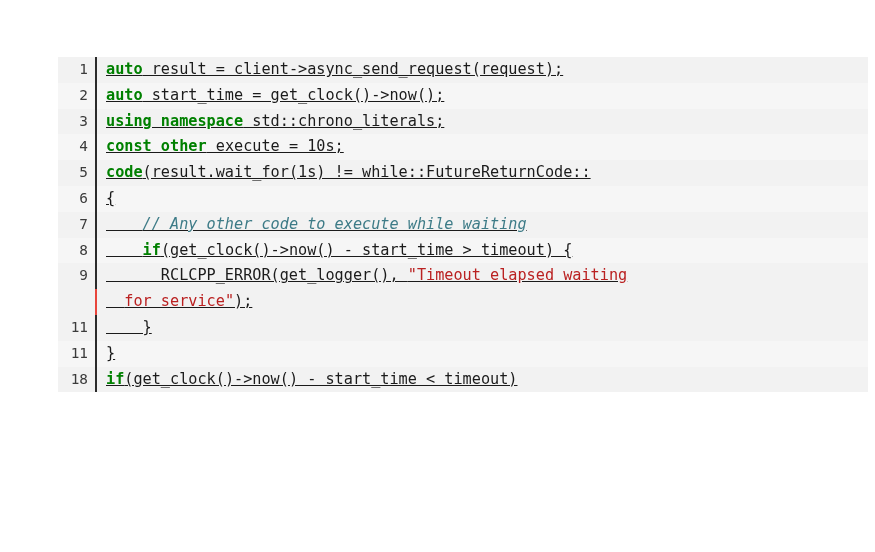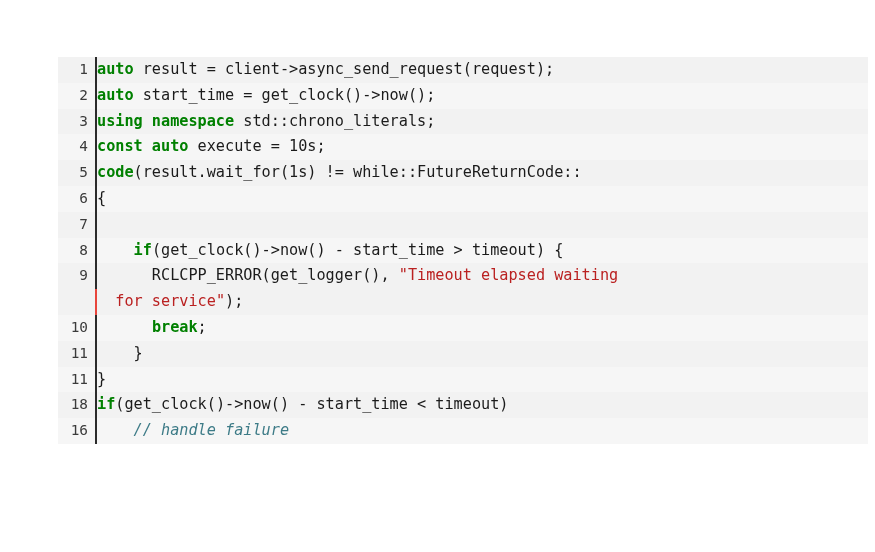--- a/index.html
+++ b/index.html
@@ -62,23 +62,25 @@
     width: 2px;
     background: #2b2b2b;
     align-self: stretch;
   }
   .gutter-bar.marked {
     background: #e8453c;
   }
 
   .code-text {
     flex: 1 1 auto;
+    padding-left: 9px;
     white-space: pre;
     color: #1b1b1b;
     overflow: hidden;
+    text-decoration: underline;
   }
 
   .kw   { color: #008000; font-weight: bold; }
   .str  { color: #ba2121; }
   .cmt  { color: #3d7b87; font-style: italic; }
   .plain{ color: #1b1b1b; }
 </style>
 </head>
 <body>
 
@@ -95,71 +97,61 @@
         <span class="code-text"><span class="kw">auto</span><span class="plain"> start_time = get_clock()-&gt;now();</span></span>
       </div>
       <div class="code-row">
         <span class="gutter-num">3</span>
         <span class="gutter-bar"></span>
         <span class="code-text"><span class="kw">using namespace</span><span class="plain"> std::chrono_literals;</span></span>
       </div>
       <div class="code-row alt">
         <span class="gutter-num">4</span>
         <span class="gutter-bar"></span>
-        <span class="code-text"><span class="kw">const auto</span><span class="plain"> execute = 10s;</span></span>
+        <span class="code-text"><span class="kw">const other</span><span class="plain"> execute = 10s;</span></span>
       </div>
       <div class="code-row">
         <span class="gutter-num">5</span>
         <span class="gutter-bar"></span>
         <span class="code-text"><span class="kw">code</span><span class="plain">(result.wait_for(1s) != while::FutureReturnCode::</span></span>
       </div>
       <div class="code-row alt">
         <span class="gutter-num">6</span>
         <span class="gutter-bar"></span>
         <span class="code-text"><span class="plain">{</span></span>
       </div>
       <div class="code-row">
         <span class="gutter-num">7</span>
         <span class="gutter-bar"></span>
-        <span class="code-text"><span class="plain">    </span></span>
+        <span class="code-text"><span class="plain">    </span><span class="cmt">// Any other code to execute while waiting</span></span>
       </div>
       <div class="code-row alt">
         <span class="gutter-num">8</span>
         <span class="gutter-bar"></span>
         <span class="code-text"><span class="plain">    </span><span class="kw">if</span><span class="plain">(get_clock()-&gt;now() - start_time &gt; timeout) {</span></span>
       </div>
       <div class="code-row">
         <span class="gutter-num">9</span>
         <span class="gutter-bar"></span>
         <span class="code-text"><span class="plain">      RCLCPP_ERROR(get_logger(), </span><span class="str">"Timeout elapsed waiting</span></span>
       </div>
       <div class="code-row">
         <span class="gutter-num"></span>
         <span class="gutter-bar marked"></span>
         <span class="code-text"><span class="plain">  </span><span class="str">for service"</span><span class="plain">);</span></span>
       </div>
-      <div class="code-row alt">
-        <span class="gutter-num">10</span>
-        <span class="gutter-bar"></span>
-        <span class="code-text"><span class="plain">      </span><span class="kw">break</span><span class="plain">;</span></span>
-      </div>
       <div class="code-row">
         <span class="gutter-num">11</span>
         <span class="gutter-bar"></span>
         <span class="code-text"><span class="plain">    }</span></span>
       </div>
       <div class="code-row alt">
         <span class="gutter-num">11</span>
         <span class="gutter-bar"></span>
         <span class="code-text"><span class="plain">}</span></span>
       </div>
       <div class="code-row">
         <span class="gutter-num">18</span>
         <span class="gutter-bar"></span>
         <span class="code-text"><span class="kw">if</span><span class="plain">(get_clock()-&gt;now() - start_time &lt; timeout)</span></span>
       </div>
-      <div class="code-row alt">
-        <span class="gutter-num">16</span>
-        <span class="gutter-bar"></span>
-        <span class="code-text"><span class="plain">    </span><span class="cmt">// handle failure</span></span>
-      </div>
     </div>
 </div>
 
 </body></html>

